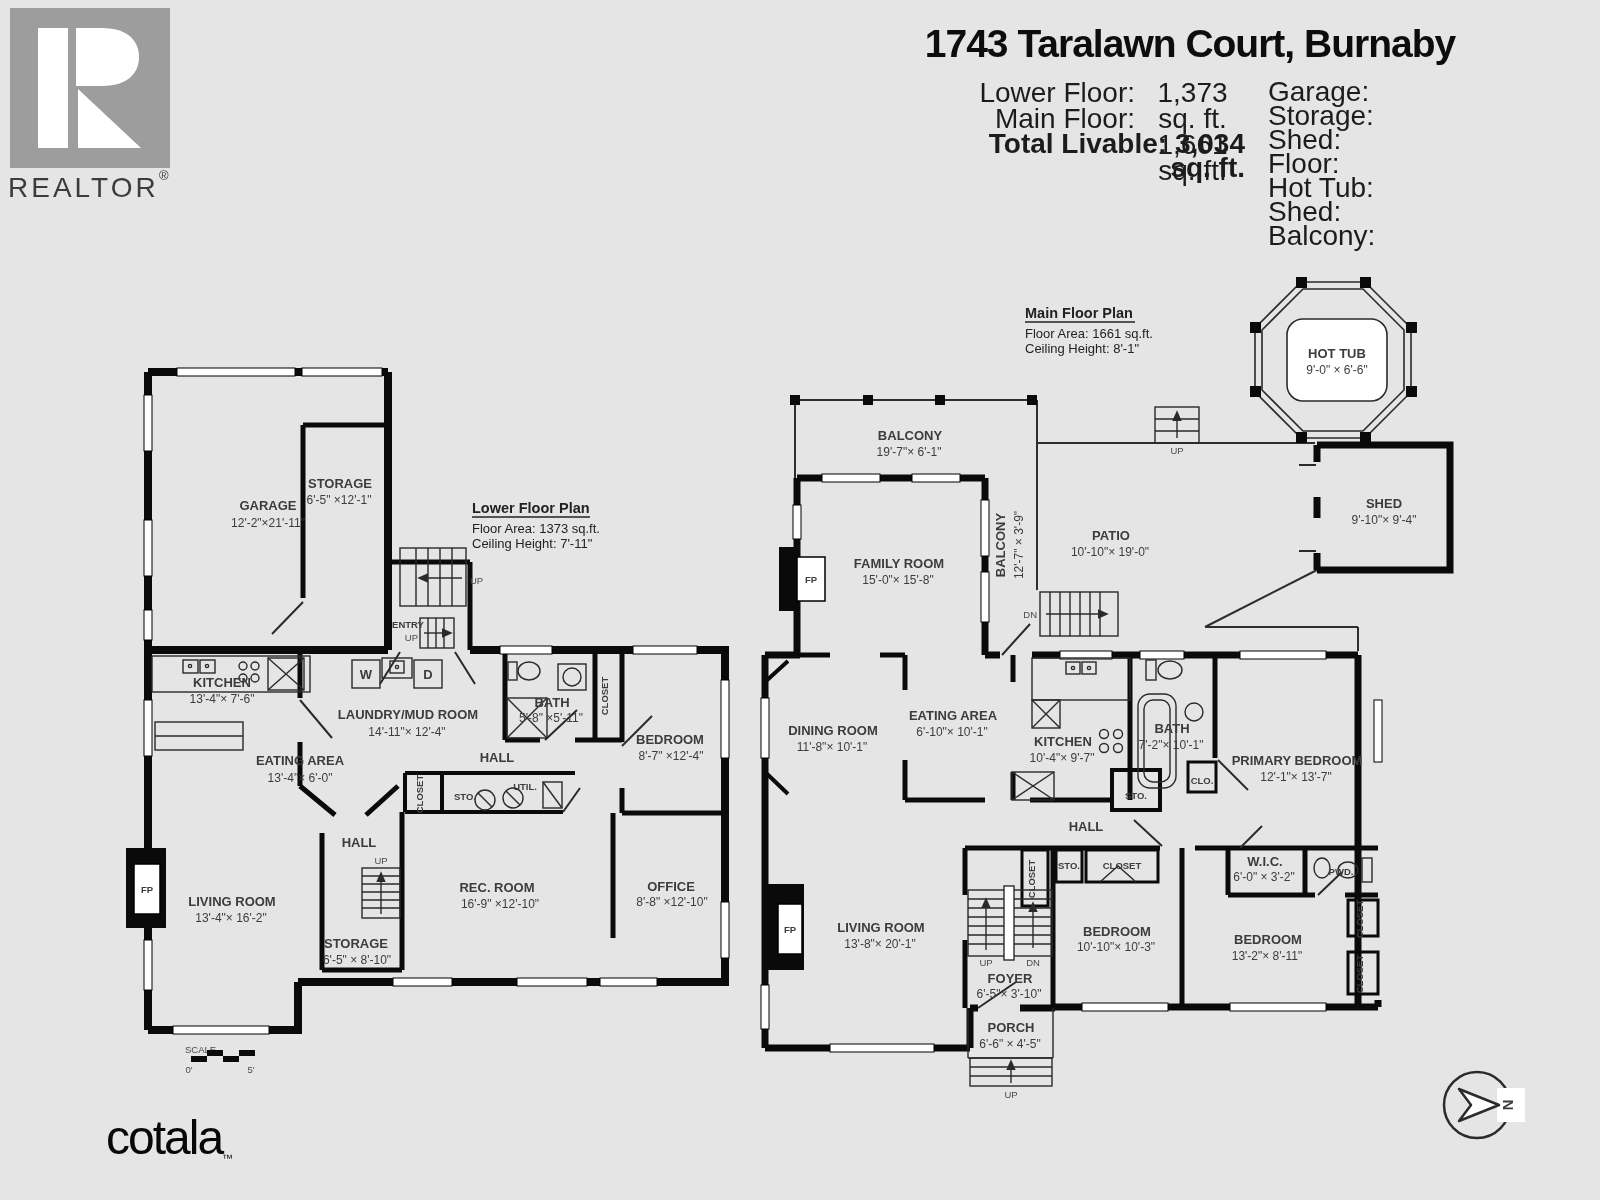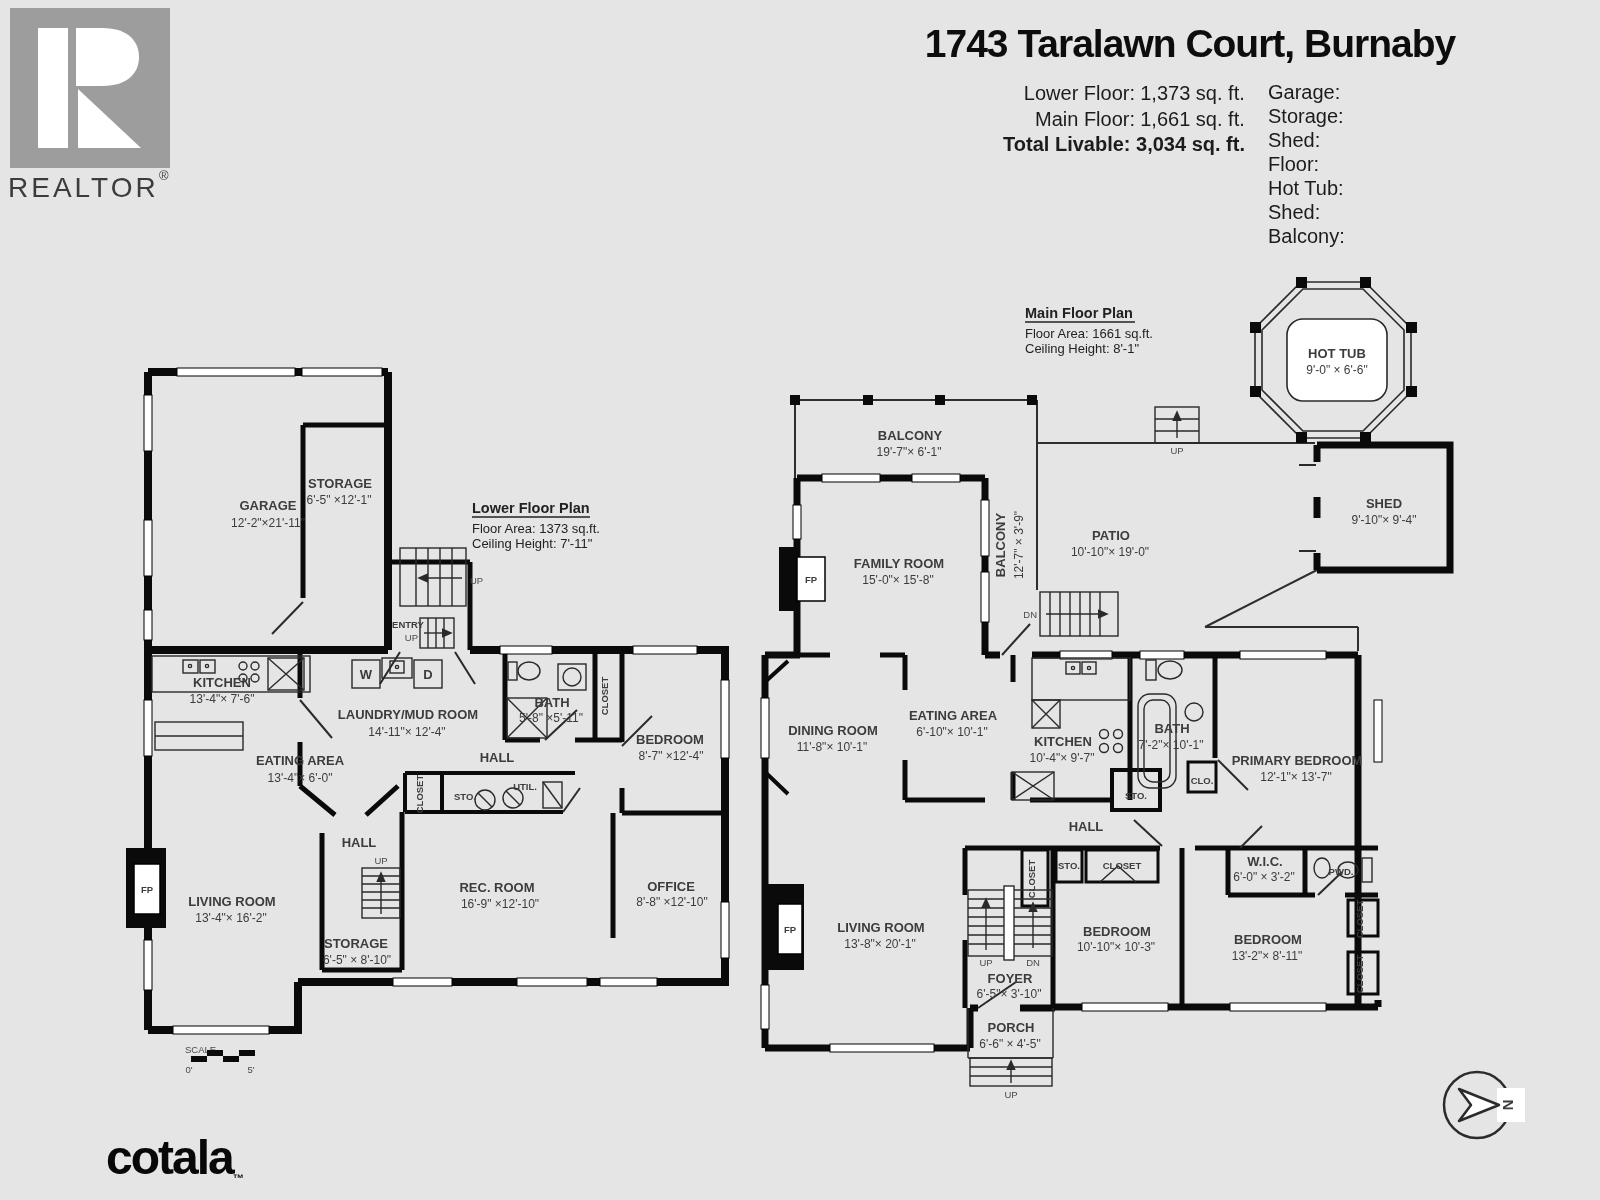--- a/index.html
+++ b/index.html
@@ -1,29 +1,29 @@
 <!DOCTYPE html>
 <html><head>
 <meta charset="utf-8">
 <style>
   html,body{margin:0;padding:0;background:#fff;}
   #canvas{position:relative;width:1600px;height:1200px;background:#e5e5e5;overflow:hidden;
           font-family:"Liberation Sans",sans-serif;color:#111;}
   .abs{position:absolute;}
   #title{left:880px;top:22px;width:620px;text-align:center;font-size:39px;font-weight:bold;
          letter-spacing:-1px;color:#0d0d0d;white-space:nowrap;}
-  .statcol{font-size:20px;color:#1c1c1c;line-height:26px;}
+  .statcol{font-size:28px;color:#1c1c1c;line-height:26px;}
   #c1lab{left:950px;top:80px;width:185px;text-align:right;}
   #c1val{left:1140px;top:80px;width:105px;text-align:center;}
   #c1tot{left:950px;top:132px;width:295px;text-align:right;font-weight:bold;line-height:24px;}
   #c2lab{left:1268px;top:80px;width:130px;text-align:left;line-height:24px;}
   #c2val{left:1355px;top:80px;width:127px;text-align:right;line-height:24px;}
   #c2tot{left:1255px;top:248px;width:230px;text-align:right;font-weight:bold;line-height:24px;}
   .statcol span{display:block;}
-  #brand{left:106px;top:1110px;font-size:48px;font-weight:bold;letter-spacing:-2px;color:#080808;margin-top:20px;}
+  #brand{left:106px;top:1110px;font-size:48px;font-weight:normal;letter-spacing:-2px;color:#080808;}
   #brand sup{font-size:11px;letter-spacing:0;vertical-align:-8px;}
   #disclaimer{left:258px;top:1136px;width:1290px;font-size:15px;color:#1a1a1a;}
   svg{position:absolute;left:0;top:0;}
   svg text{font-family:"Liberation Sans",sans-serif;fill:#3c3c3c;}
   .rn{font-weight:bold;font-size:13px;}
   .rd{font-size:12px;}
   .sm{font-weight:bold;font-size:9.5px;}
   .tiny{font-size:9.5px;fill:#4a4a4a;}
   .pt{font-weight:bold;font-size:14.5px;fill:#222;}
   .pa{font-size:13px;fill:#222;}

